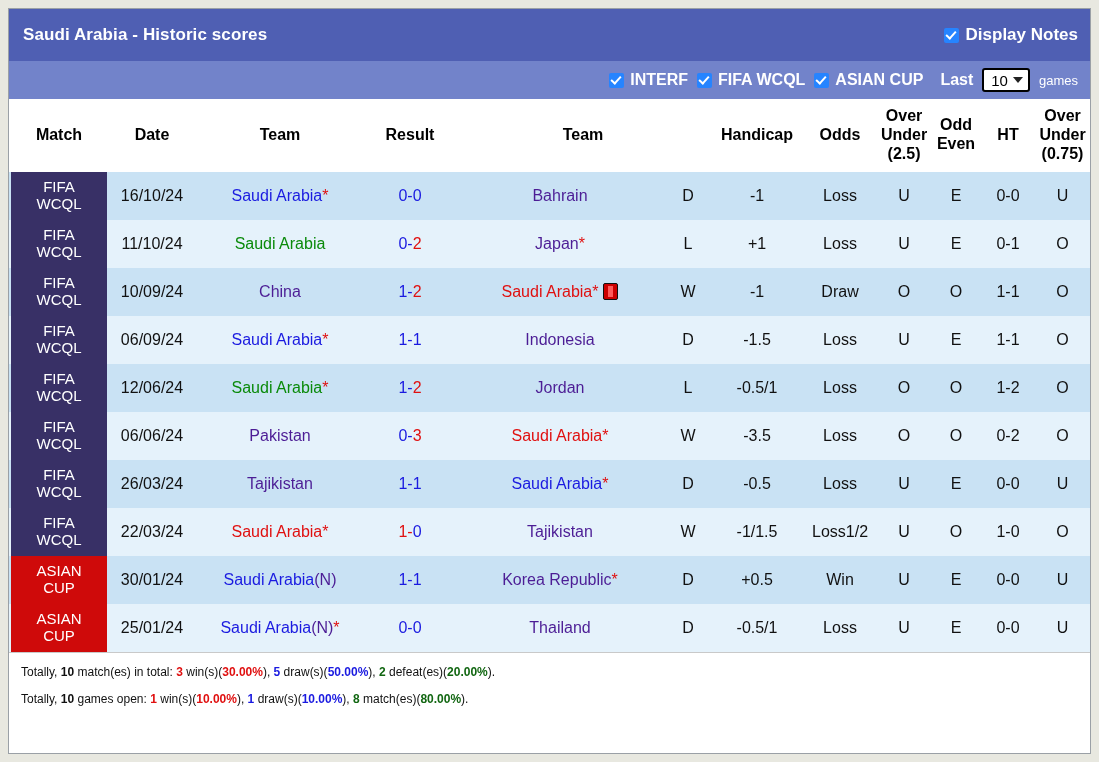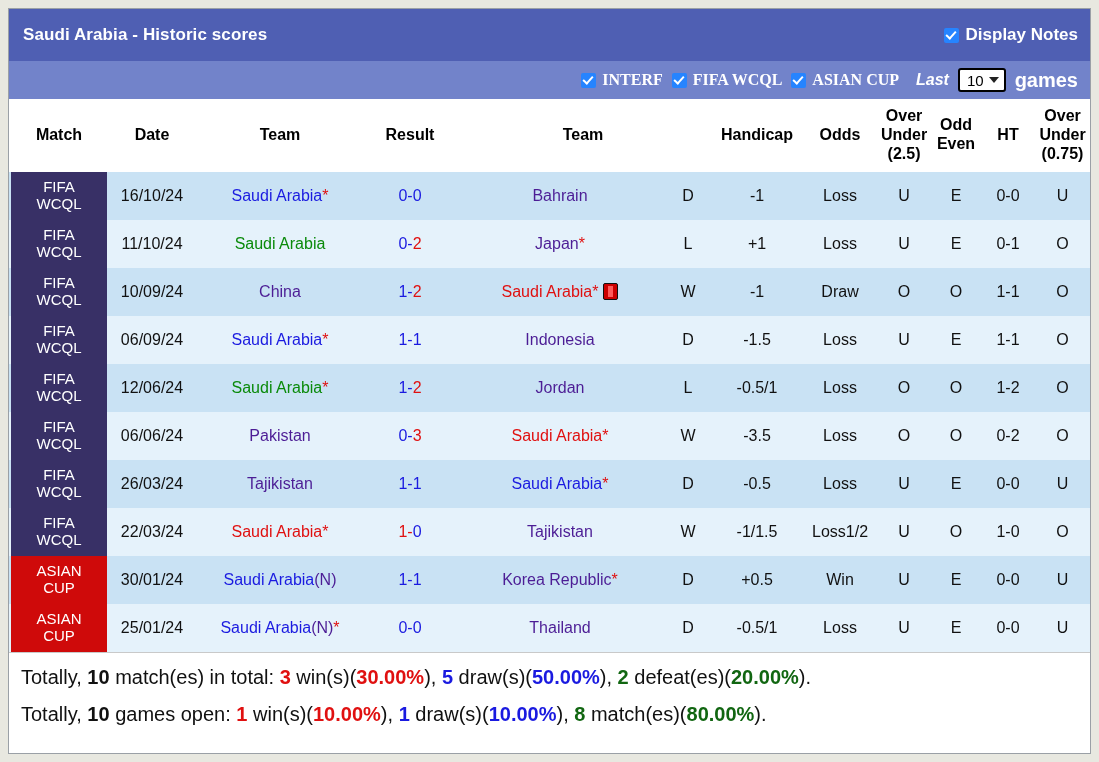--- a/index.html
+++ b/index.html
@@ -24,23 +24,23 @@
   }
   .titlebar .title{font-size:17px;font-weight:bold;letter-spacing:.1px;}
   .notes-wrap{display:flex;align-items:center;gap:7px;}
   .notes-wrap .lbl{font-size:17px;font-weight:bold;}
   .filterbar{
     height:38px;background:#7283ca;color:#ffffff;
     display:flex;align-items:center;justify-content:flex-end;
     padding:0 12px 0 0;box-sizing:border-box;gap:9px;
   }
   .filt{display:flex;align-items:center;gap:6px;}
-  .filt .lbl{font-size:16px;font-weight:bold;font-family:Liberation Serif, serif;}
-  .lastlbl{font-size:16px;font-weight:bold;margin-left:8px;font-style:italic;}
-  .gameslbl{font-size:20px;font-weight:bold;}
+  .filt .lbl{font-size:16px;font-weight:bold;}
+  .lastlbl{font-size:16px;font-weight:bold;margin-left:8px;}
+  .gameslbl{font-size:13px;font-weight:normal;}
   
   .cb{
     width:15px;height:15px;background:#2684ff;border-radius:2px;
     position:relative;display:inline-block;flex:none;
   }
   .cb::after{
     content:"";position:absolute;left:4px;top:1px;
     width:4px;height:8px;border:solid #ffffff;border-width:0 2px 2px 0;
     transform:rotate(42deg);
   }
@@ -89,21 +89,21 @@
     display:inline-block;width:15px;height:17px;background:#cc0000;
     border:1px solid #111;border-radius:2px;vertical-align:-3px;margin-left:5px;
     position:relative;box-sizing:border-box;
   }
   .redcard::after{
     content:"";position:absolute;left:4px;top:2px;width:5px;height:11px;
     background:#ff5a5a;
   }
   
   .footer{padding:6px 10px 0 10px;border-top:1px solid #c9c9c9;background:#ffffff;}
-  .fline{font-size:20px;color:#111111;padding:6px 0 6px 2px;line-height:1.25;}
+  .fline{font-size:12px;color:#111111;padding:6px 0 6px 2px;line-height:1.25;}
   .fline b{font-weight:bold;}
 </style>
 </head>
 <body>
 
 <div class="frame">
 
   <div class="titlebar">
     <div class="title">Saudi Arabia - Historic scores</div>
     <div class="notes-wrap">

